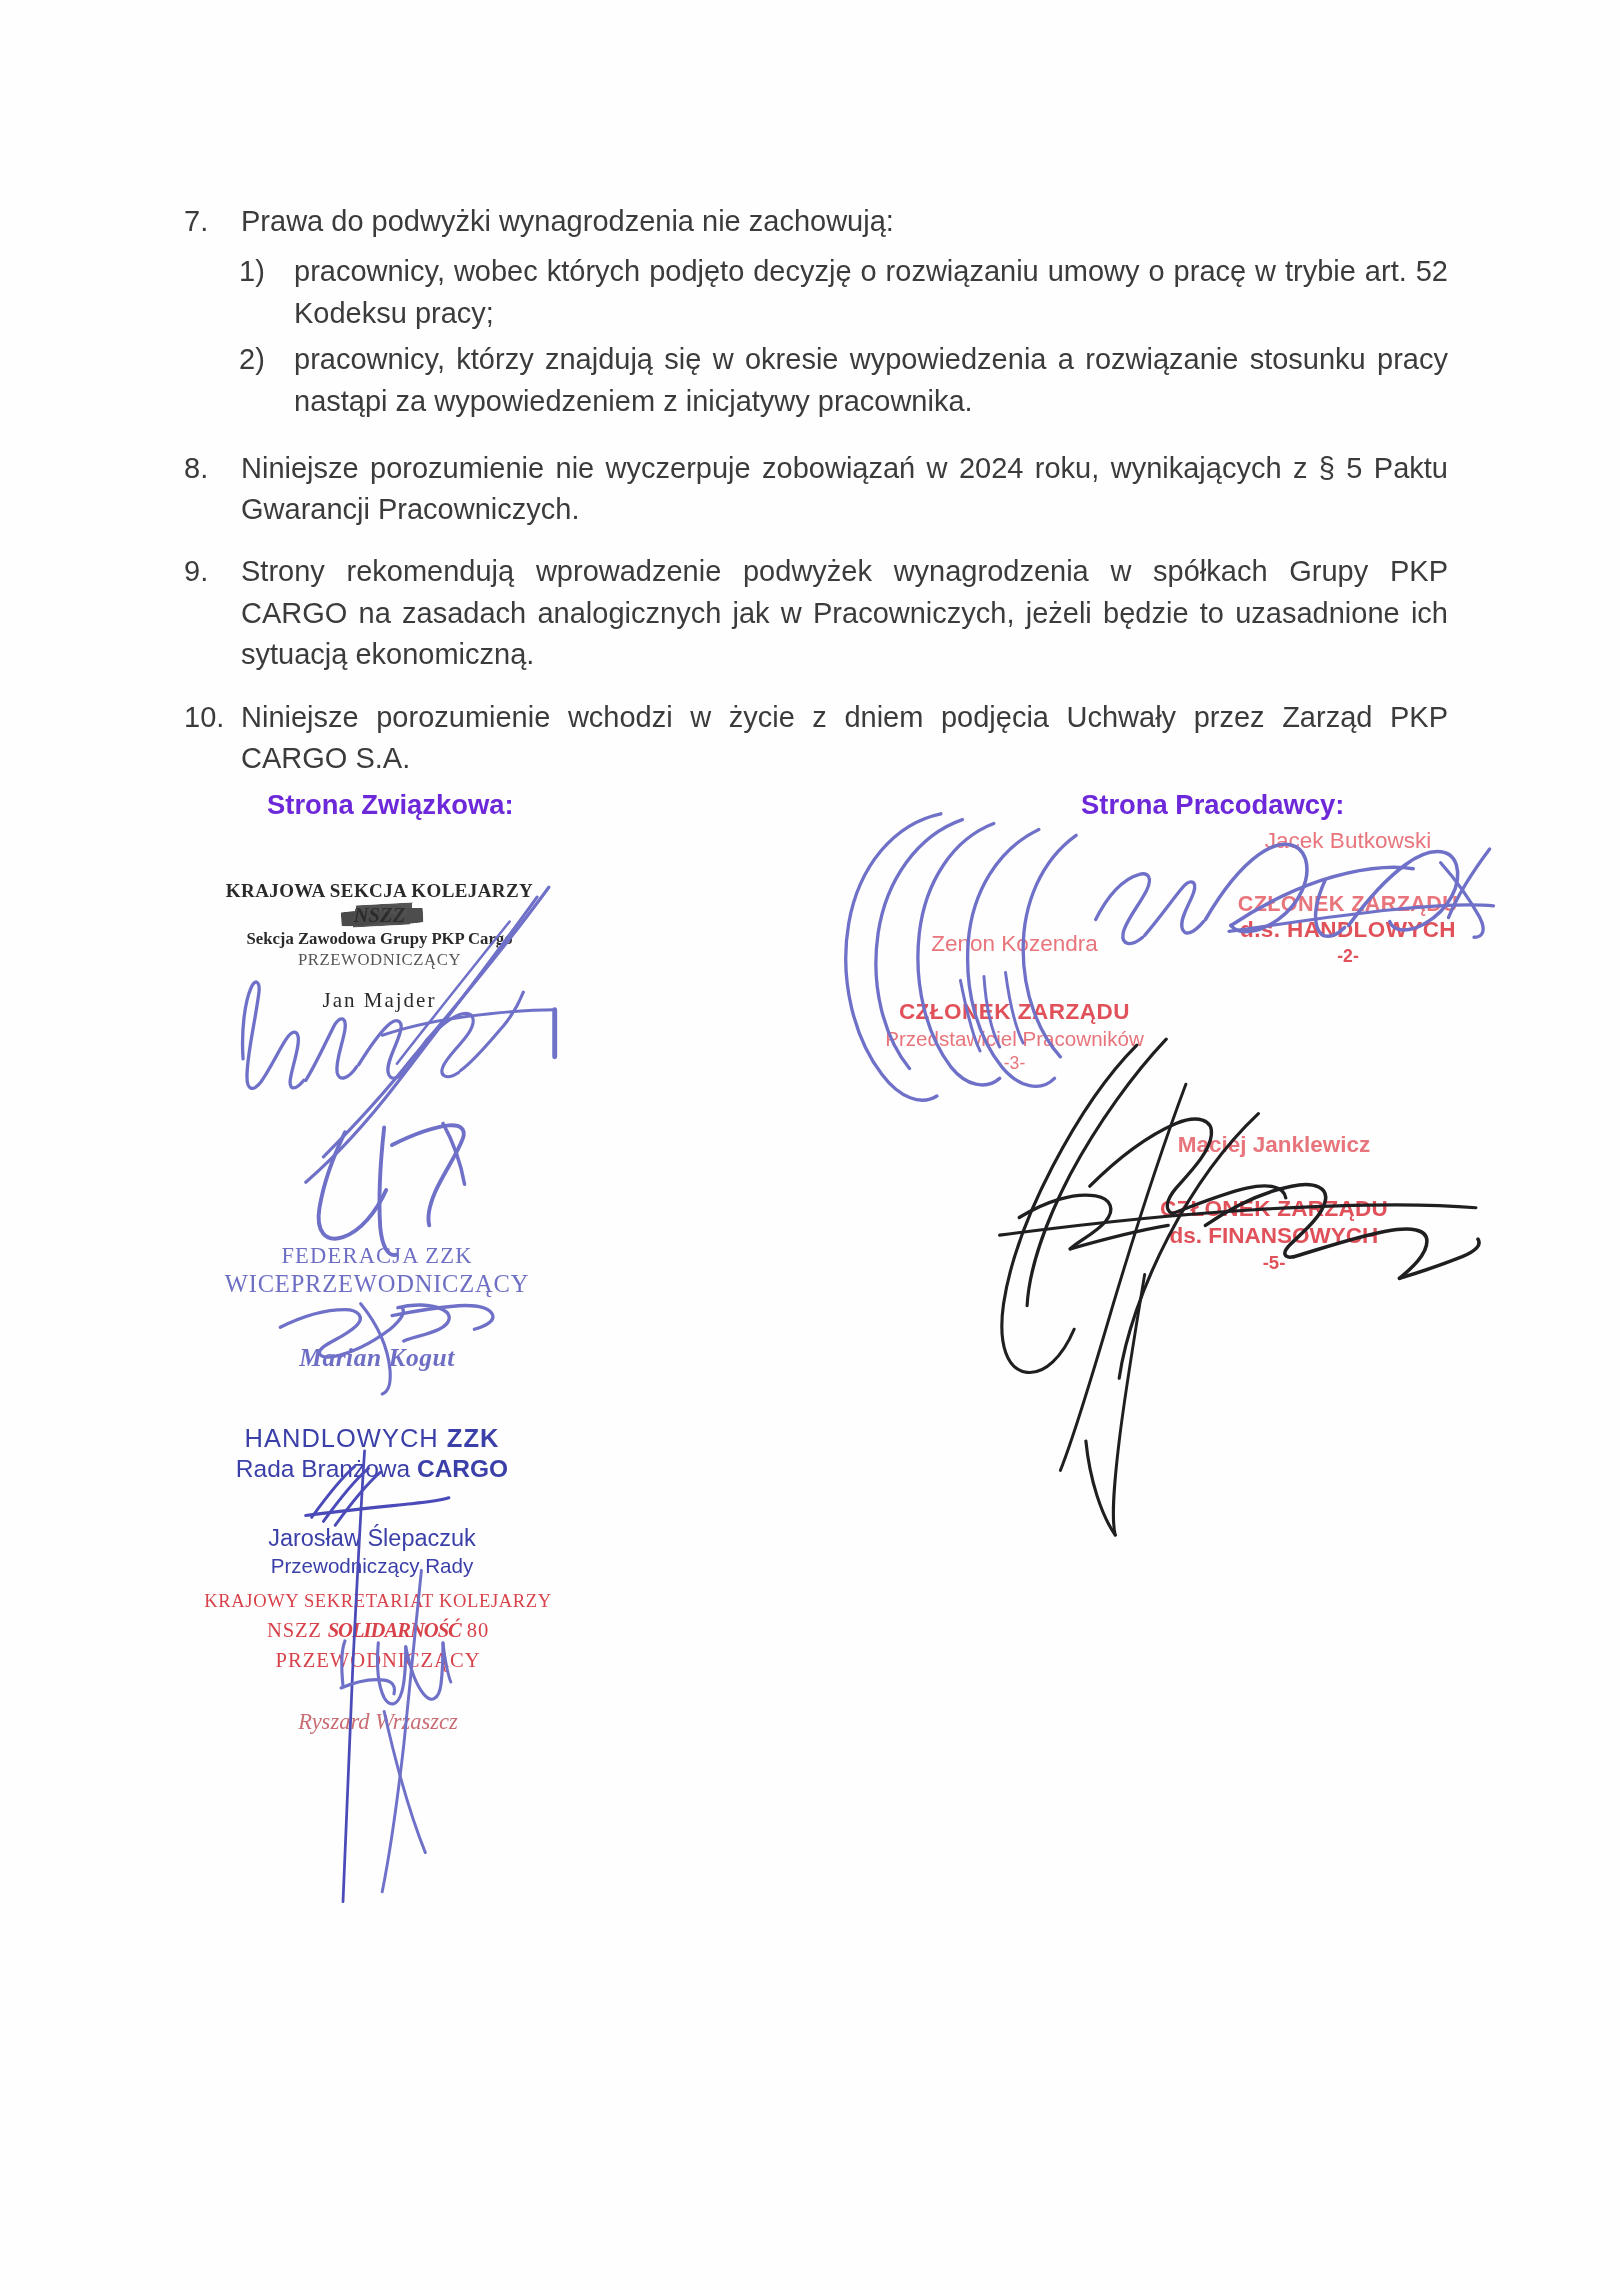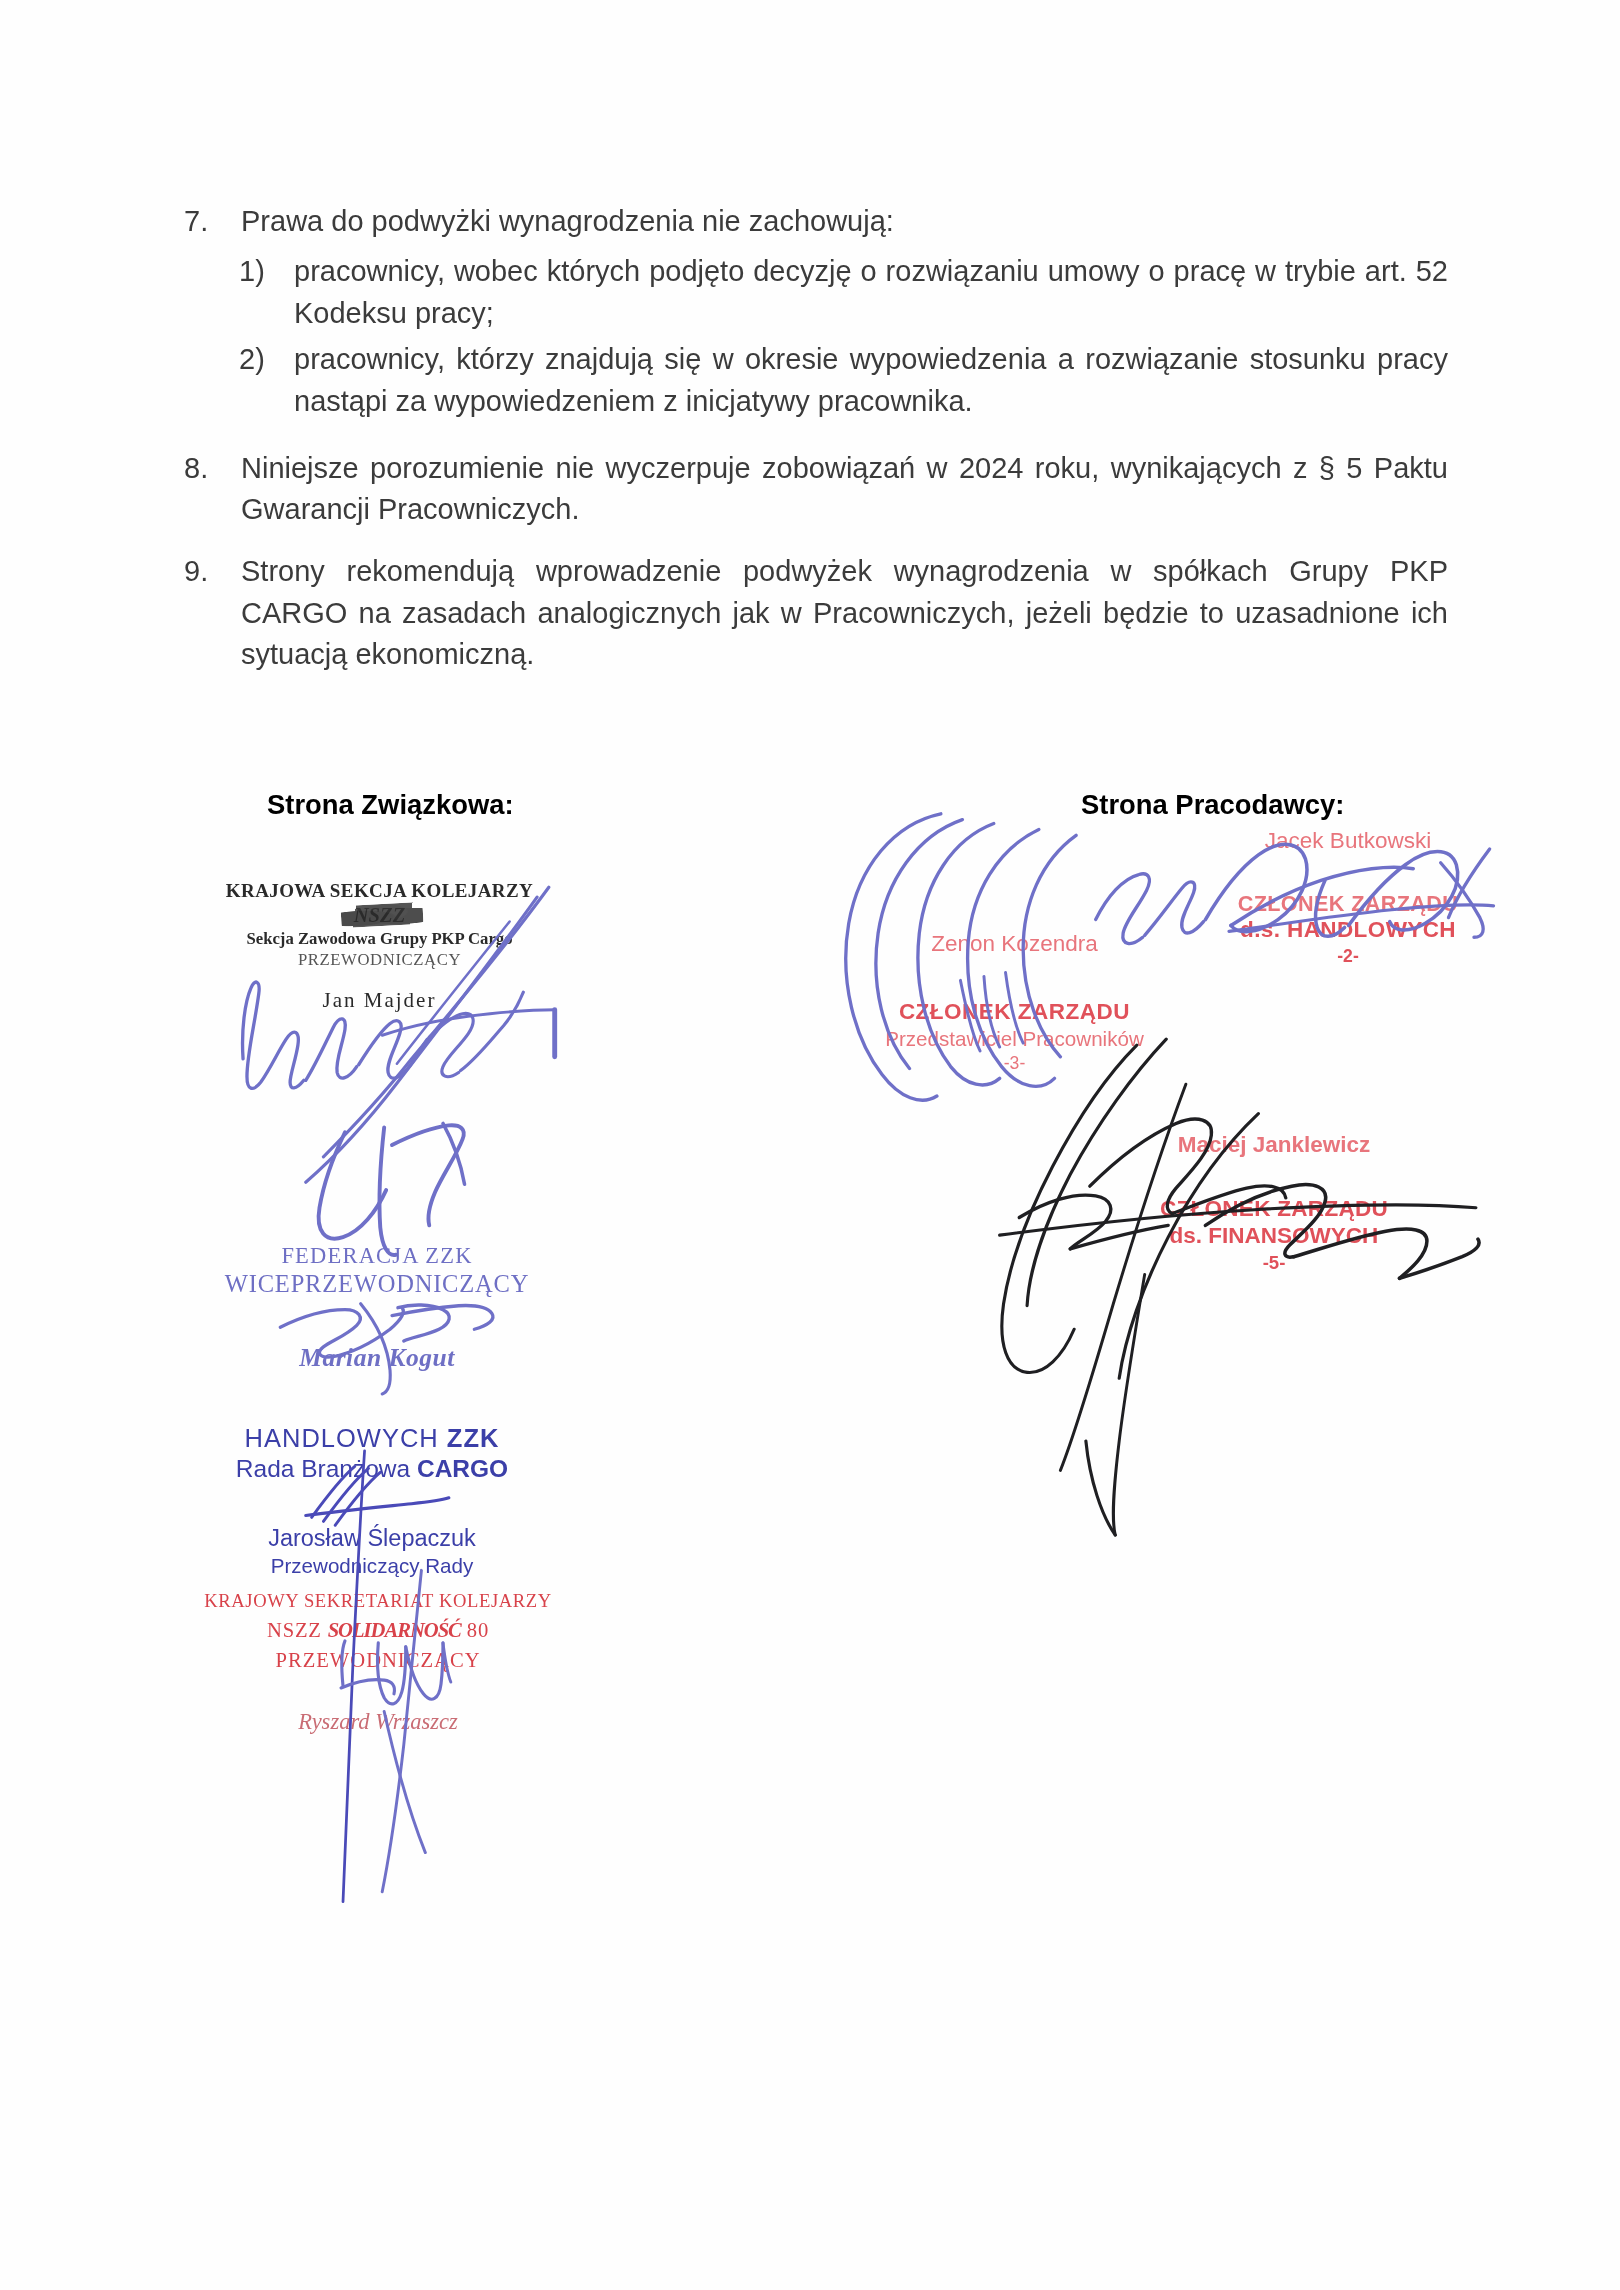--- a/index.html
+++ b/index.html
@@ -70,21 +70,21 @@
     flex: 1 1 auto;
     text-align: justify;
     text-justify: inter-word;
   }
 
   
   .sig-heading {
     position: absolute;
     font-weight: bold;
     font-size: 27.4px;
-    color: #000000;
+    color: #6d28d9;
     white-space: nowrap;
   }
   #heading-union { left: 267px; top: 789px; }
   #heading-employer { left: 1081px; top: 789px; }
 
   
   .stamp {
     position: absolute;
     text-align: center;
     white-space: nowrap;
@@ -205,20 +205,24 @@
     <div class="clause" style="margin-bottom:21.6px;">
       <span class="num">8.</span>
       <span class="body">Niniejsze porozumienie nie wyczerpuje zobowiązań w 2024 roku, wynikających z § 5 Paktu Gwarancji Pracowniczych.</span>
     </div>
 
     <div class="clause" style="margin-bottom:21.6px;">
       <span class="num">9.</span>
       <span class="body">Strony rekomendują wprowadzenie podwyżek wynagrodzenia w spółkach Grupy PKP CARGO na zasadach analogicznych jak w Pracowniczych, jeżeli będzie to uzasadnione ich sytuacją ekonomiczną.</span>
     </div>
 
+    <div class="clause">
+      <span class="num wide">10.</span>
+      <span class="body">Niniejsze porozumienie wchodzi w życie z dniem podjęcia Uchwały przez Zarząd PKP CARGO S.A.</span>
+    </div>
   </div>
 
   <div class="sig-heading" id="heading-union">Strona Związkowa:</div>
   <div class="sig-heading" id="heading-employer">Strona Pracodawcy:</div>
 
   <div class="stamp serif ink-dark" id="stamp-ksk">
     <div class="l1">KRAJOWA SEKCJA KOLEJARZY</div>
     <div class="l2">NSZZ</div>
     <div class="l3">Sekcja Zawodowa Grupy PKP Cargo</div>
     <div class="l4">PRZEWODNICZĄCY</div>

